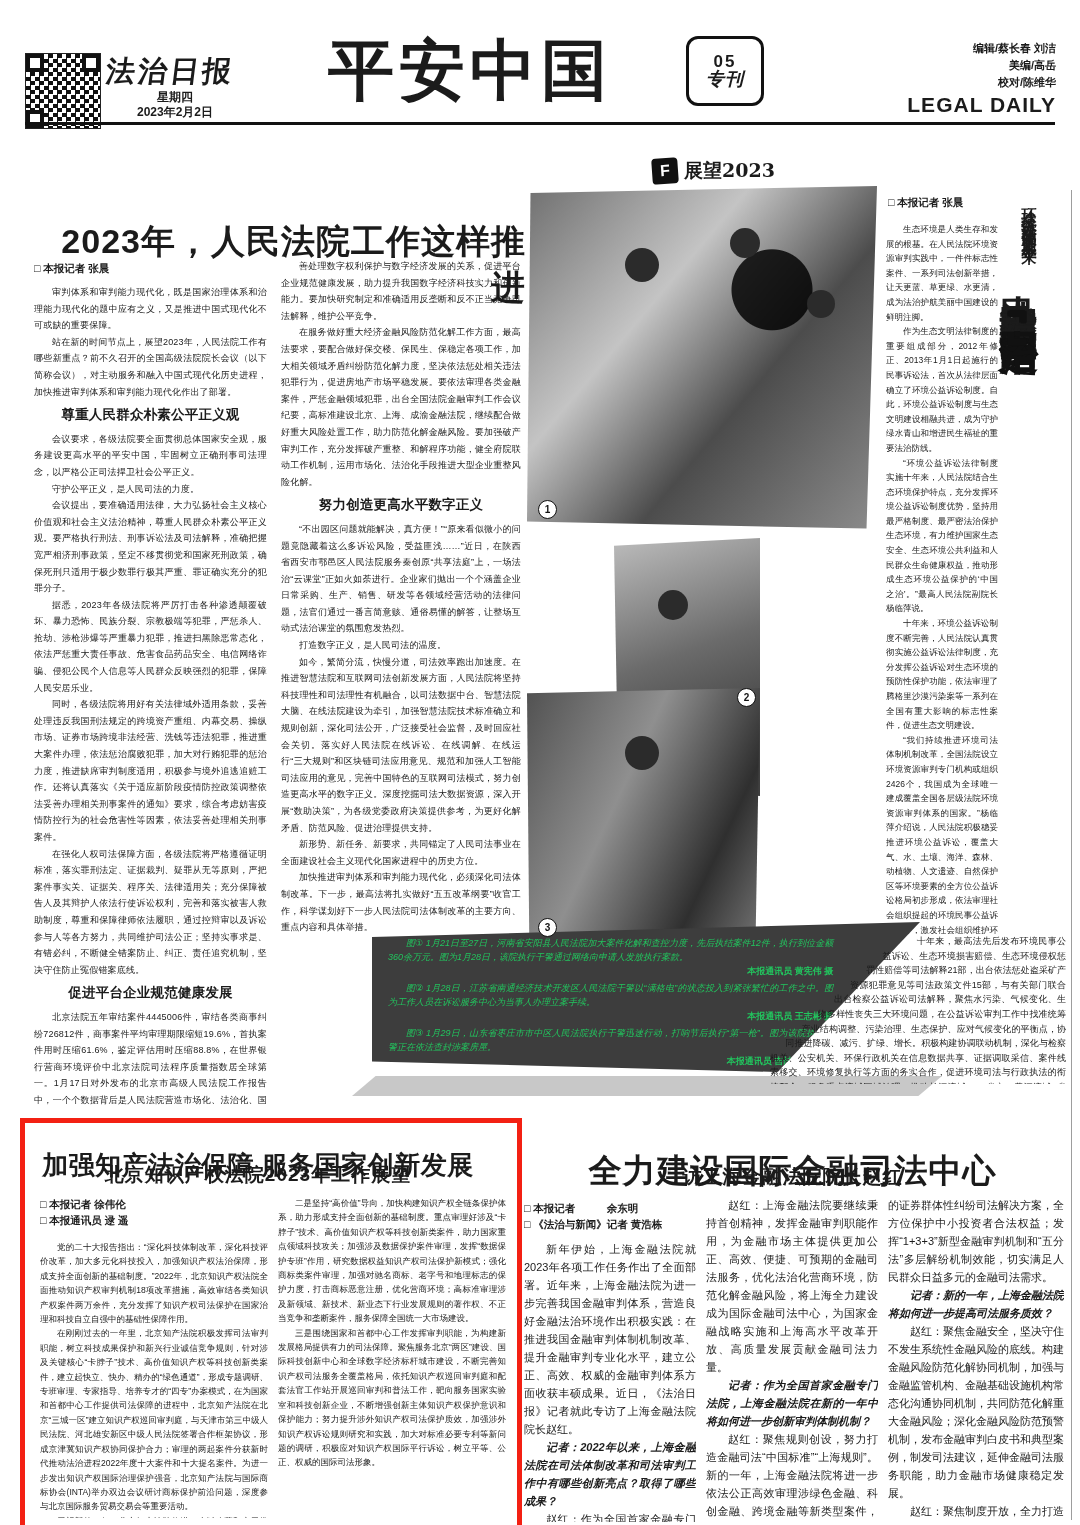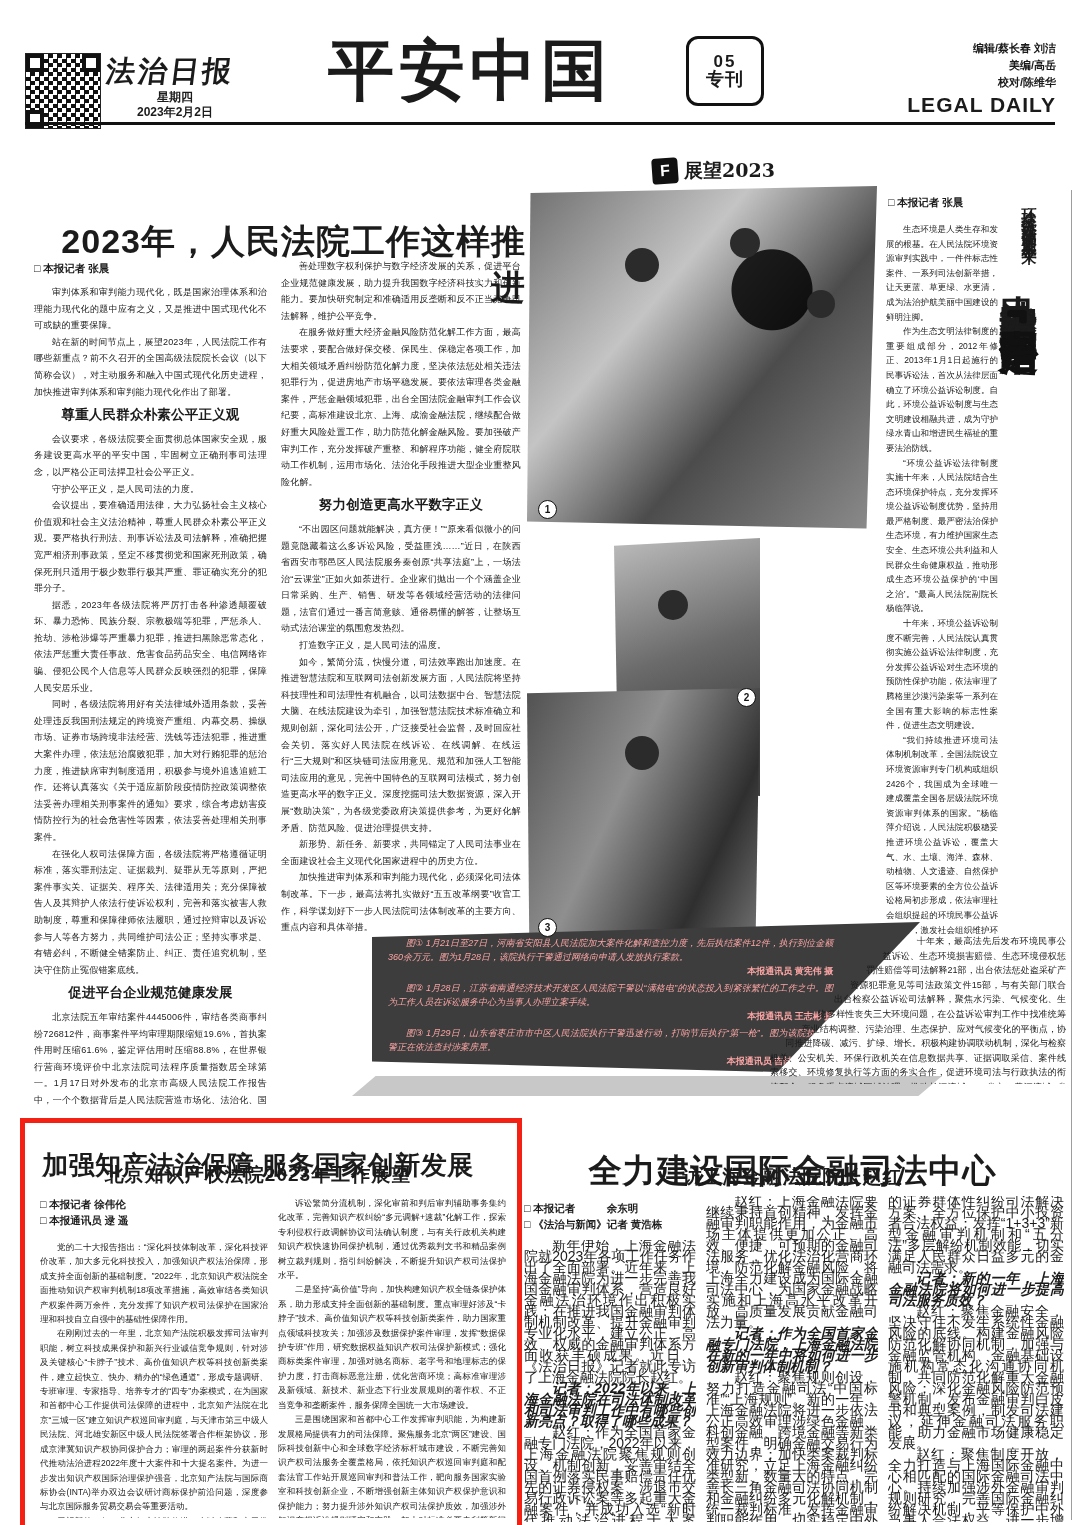--- a/index.html
+++ b/index.html
@@ -12,21 +12,21 @@
   .qr .finder{position:absolute;width:18px;height:18px;border:4px solid #111;background:#fff;box-sizing:border-box;}
   .qr .f1{left:0;top:0}.qr .f2{right:0;top:0}.qr .f3{left:0;bottom:0}
   .paper-logo{left:106px;top:52px;width:150px;font-family:"DejaVu Serif","Liberation Serif",serif;
       font-size:29px;font-weight:bold;transform:skewX(-7deg);letter-spacing:3px;white-space:nowrap;}
   .paper-date{left:110px;top:90px;width:130px;text-align:center;font-size:12px;font-weight:bold;line-height:15px;}
   .masthead-title{left:328px;top:26px;width:350px;font-size:66px;font-weight:900;letter-spacing:5px;
       white-space:nowrap;font-family:"Liberation Sans",sans-serif;}
   .page-box{left:686px;top:36px;width:72px;height:64px;border:3.5px solid #111;border-radius:12px;
       display:flex;flex-direction:column;align-items:center;justify-content:center;line-height:1.05;}
   .page-box .no{font-size:17px;font-weight:900;letter-spacing:2px;}
-  .page-box .tp{font-size:18px;font-weight:900;letter-spacing:1px;}
+  .page-box .tp{font-size:18px;font-weight:900;letter-spacing:1px;font-style:italic;}
   .credits{right:24px;top:40px;text-align:right;font-size:11px;line-height:17px;font-weight:bold;}
   .legal-daily{right:24px;top:93px;font-size:21px;font-weight:900;letter-spacing:1px;font-family:"Liberation Sans",sans-serif;}
   .head-rule{left:25px;top:122px;width:1030px;height:3px;background:#111;}
   
   .badge{left:652px;top:158px;display:flex;align-items:center;gap:6px;}
   .cube{width:26px;height:26px;background:#111;border-radius:4px;color:#fff;display:flex;
         align-items:center;justify-content:center;font-weight:900;font-size:16px;transform:rotate(-4deg);}
   .badge-label{font-size:19px;font-weight:bold;font-family:"DejaVu Serif",serif;}
   
   .headline1{left:28px;top:196px;width:498px;text-align:right;font-size:34px;font-weight:700;letter-spacing:1px;}
@@ -42,21 +42,21 @@
      background-blend-mode:multiply;}
   .photo2{left:614px;top:538px;width:146px;height:258px;clip-path:polygon(0 3%,100% 0,100% 100%,3% 97%);
      background:linear-gradient(160deg,#bdbdbd,#6b6b6b 45%,#3f3f3f 80%);}
   .photo3{left:527px;top:688px;width:233px;height:264px;clip-path:polygon(0 2%,100% 0,98% 100%,1% 98%);
      background:linear-gradient(115deg,#515151,#8f8f8f 40%,#2f2f2f 75%,#777);}
   .ph-head{position:absolute;border-radius:50%;background:#2b2b2b;}
   .marker{position:absolute;width:17px;height:17px;border-radius:50%;background:#fff;border:1.5px solid #111;
      color:#111;font-size:10px;font-weight:bold;display:flex;align-items:center;justify-content:center;z-index:4;}
   
   .cap-panel{left:372px;top:922px;width:548px;height:150px;background:#3d3d3d;z-index:2;
-     clip-path:polygon(0 10%,100% 0,74% 100%,0 93%);color:#fca5a5;padding:14px 26px 0 16px;box-sizing:border-box;}
+     clip-path:polygon(0 10%,100% 0,74% 100%,0 93%);color:#22c55e;padding:14px 26px 0 16px;box-sizing:border-box;}
   .cap-panel p{margin:0 0 3px;font-size:9px;line-height:14px;font-style:italic;text-indent:2em;text-align:justify;width:88%;}
   .cap-panel .credit{display:block;text-align:right;font-weight:bold;font-style:normal;text-indent:0;}
   .cap-shadow{left:352px;top:1076px;width:590px;height:20px;background:#c8c8c8;
      clip-path:polygon(4% 0,100% 0,96% 100%,0 100%);}
   
   .eco-byline{left:888px;top:196px;}
   .eco-col{left:886px;top:222px;width:112px;height:712px;font-size:8.5px;line-height:14.6px;}
   .eco-head{left:998px;top:196px;height:915px;writing-mode:vertical-rl;display:flex;}
   .eco-kicker{font-size:15px;font-weight:bold;letter-spacing:3px;margin-left:6px;}
   .eco-h2{margin:26px 0 0;font-size:37px;font-weight:900;line-height:1.08;letter-spacing:2px;}
@@ -67,21 +67,21 @@
   .v-rule{left:1071px;top:190px;width:1px;height:1330px;background:#9d9d9d;}
   
   .headline2{left:28px;top:1126px;width:460px;text-align:center;font-size:26px;font-weight:900;letter-spacing:.5px;}
   .subhead{position:absolute;text-align:center;font-size:19px;font-weight:bold;letter-spacing:1px;}
   .ip-sub{left:28px;top:1162px;width:460px;}
   .ip-bylines{left:40px;top:1196px;line-height:16px;}
   .ip-col{font-size:8.5px;line-height:14.4px;}
   .headline3{left:520px;top:1122px;width:545px;text-align:center;font-size:33px;font-weight:900;letter-spacing:1px;}
   .fin-sub{left:520px;top:1164px;width:545px;}
   .fin-bylines{left:524px;top:1200px;line-height:16px;}
-  .fin-col{font-size:14px;line-height:11px;}
+  .fin-col{font-size:11px;line-height:18px;}
   .q{font-weight:bold;font-style:italic;}
   
   .red-box{left:20px;top:1118px;width:492px;height:402px;border:5px solid #f32013;z-index:9;}
 </style>
 </head>
 <body>
 
 <div class="page">
 
   <div class="abs qr">
@@ -188,21 +188,20 @@
     <div>□ 本报记者 徐伟伦</div>
     <div>□ 本报通讯员 逯 遥</div>
   </div>
   <div class="col ip-col" style="left:40px;top:1240px;width:228px;height:278px;">
     <p>党的二十大报告指出：“深化科技体制改革，深化科技评价改革，加大多元化科技投入，加强知识产权法治保障，形成支持全面创新的基础制度。”2022年，北京知识产权法院全面推动知识产权审判机制18项改革措施，高效审结各类知识产权案件两万余件，充分发挥了知识产权司法保护在国家治理和科技自立自强中的基础性保障作用。</p>
     <p>在刚刚过去的一年里，北京知产法院积极发挥司法审判职能，树立科技成果保护和新兴行业诚信竞争规则，针对涉及关键核心“卡脖子”技术、高价值知识产权等科技创新类案件，建立起快立、快办、精办的“绿色通道”，形成专题调研、专班审理、专家指导、培养专才的“四专”办案模式，在为国家和首都中心工作提供司法保障的进程中，北京知产法院在北京“三城一区”建立知识产权巡回审判庭，与天津市第三中级人民法院、河北雄安新区中级人民法院签署合作框架协议，形成京津冀知识产权协同保护合力；审理的两起案件分获新时代推动法治进程2022年度十大案件和十大提名案件。为进一步发出知识产权国际治理保护强音，北京知产法院与国际商标协会(INTA)举办双边会议研讨商标保护前沿问题，深度参与北京国际服务贸易交易会等重要活动。</p>
     <p>展望新的一年，北京知产法院将进一步以改革和实干推进各项工作高质量发展，回应科技创新的新要求和人民群众的新期待：</p>
 
   </div>
   <div class="col ip-col" style="left:278px;top:1196px;width:228px;height:322px;">
-    <p>诉讼繁简分流机制，深化审前和判后审判辅助事务集约化改革，完善知识产权纠纷“多元调解+速裁”化解工作，探索专利侵权行政调解协议司法确认制度，与有关行政机关构建知识产权快速协同保护机制，通过优秀裁判文书和精品案例树立裁判规则，指引纠纷解决，不断提升知识产权司法保护水平。</p>
     <p>二是坚持“高价值”导向，加快构建知识产权全链条保护体系，助力形成支持全面创新的基础制度。重点审理好涉及“卡脖子”技术、高价值知识产权等科技创新类案件，助力国家重点领域科技攻关；加强涉及数据保护案件审理，发挥“数据保护专班”作用，研究数据权益知识产权司法保护新模式；强化商标类案件审理，加强对驰名商标、老字号和地理标志的保护力度，打击商标恶意注册，优化营商环境；高标准审理涉及新领域、新技术、新业态下行业发展规则的著作权、不正当竞争和垄断案件，服务保障全国统一大市场建设。</p>
     <p>三是围绕国家和首都中心工作发挥审判职能，为构建新发展格局提供有力的司法保障。聚焦服务北京“两区”建设、国际科技创新中心和全球数字经济标杆城市建设，不断完善知识产权司法服务全覆盖格局，依托知识产权巡回审判庭和配套法官工作站开展巡回审判和普法工作，靶向服务国家实验室和科技创新企业，不断增强创新主体知识产权保护意识和保护能力；努力提升涉外知识产权司法保护质效，加强涉外知识产权诉讼规则研究和实践，加大对标准必要专利等新问题的调研，积极应对知识产权国际平行诉讼，树立平等、公正、权威的国际司法形象。</p>
 
   </div>
   <div class="abs red-box"></div>
 
   <h2 class="abs headline3">全力建设国际金融司法中心</h2>
   <div class="subhead fin-sub">访上海金融法院院长赵红</div>
   <div class="abs fin-bylines byline">
     <div>□ 本报记者　　　余东明</div>

